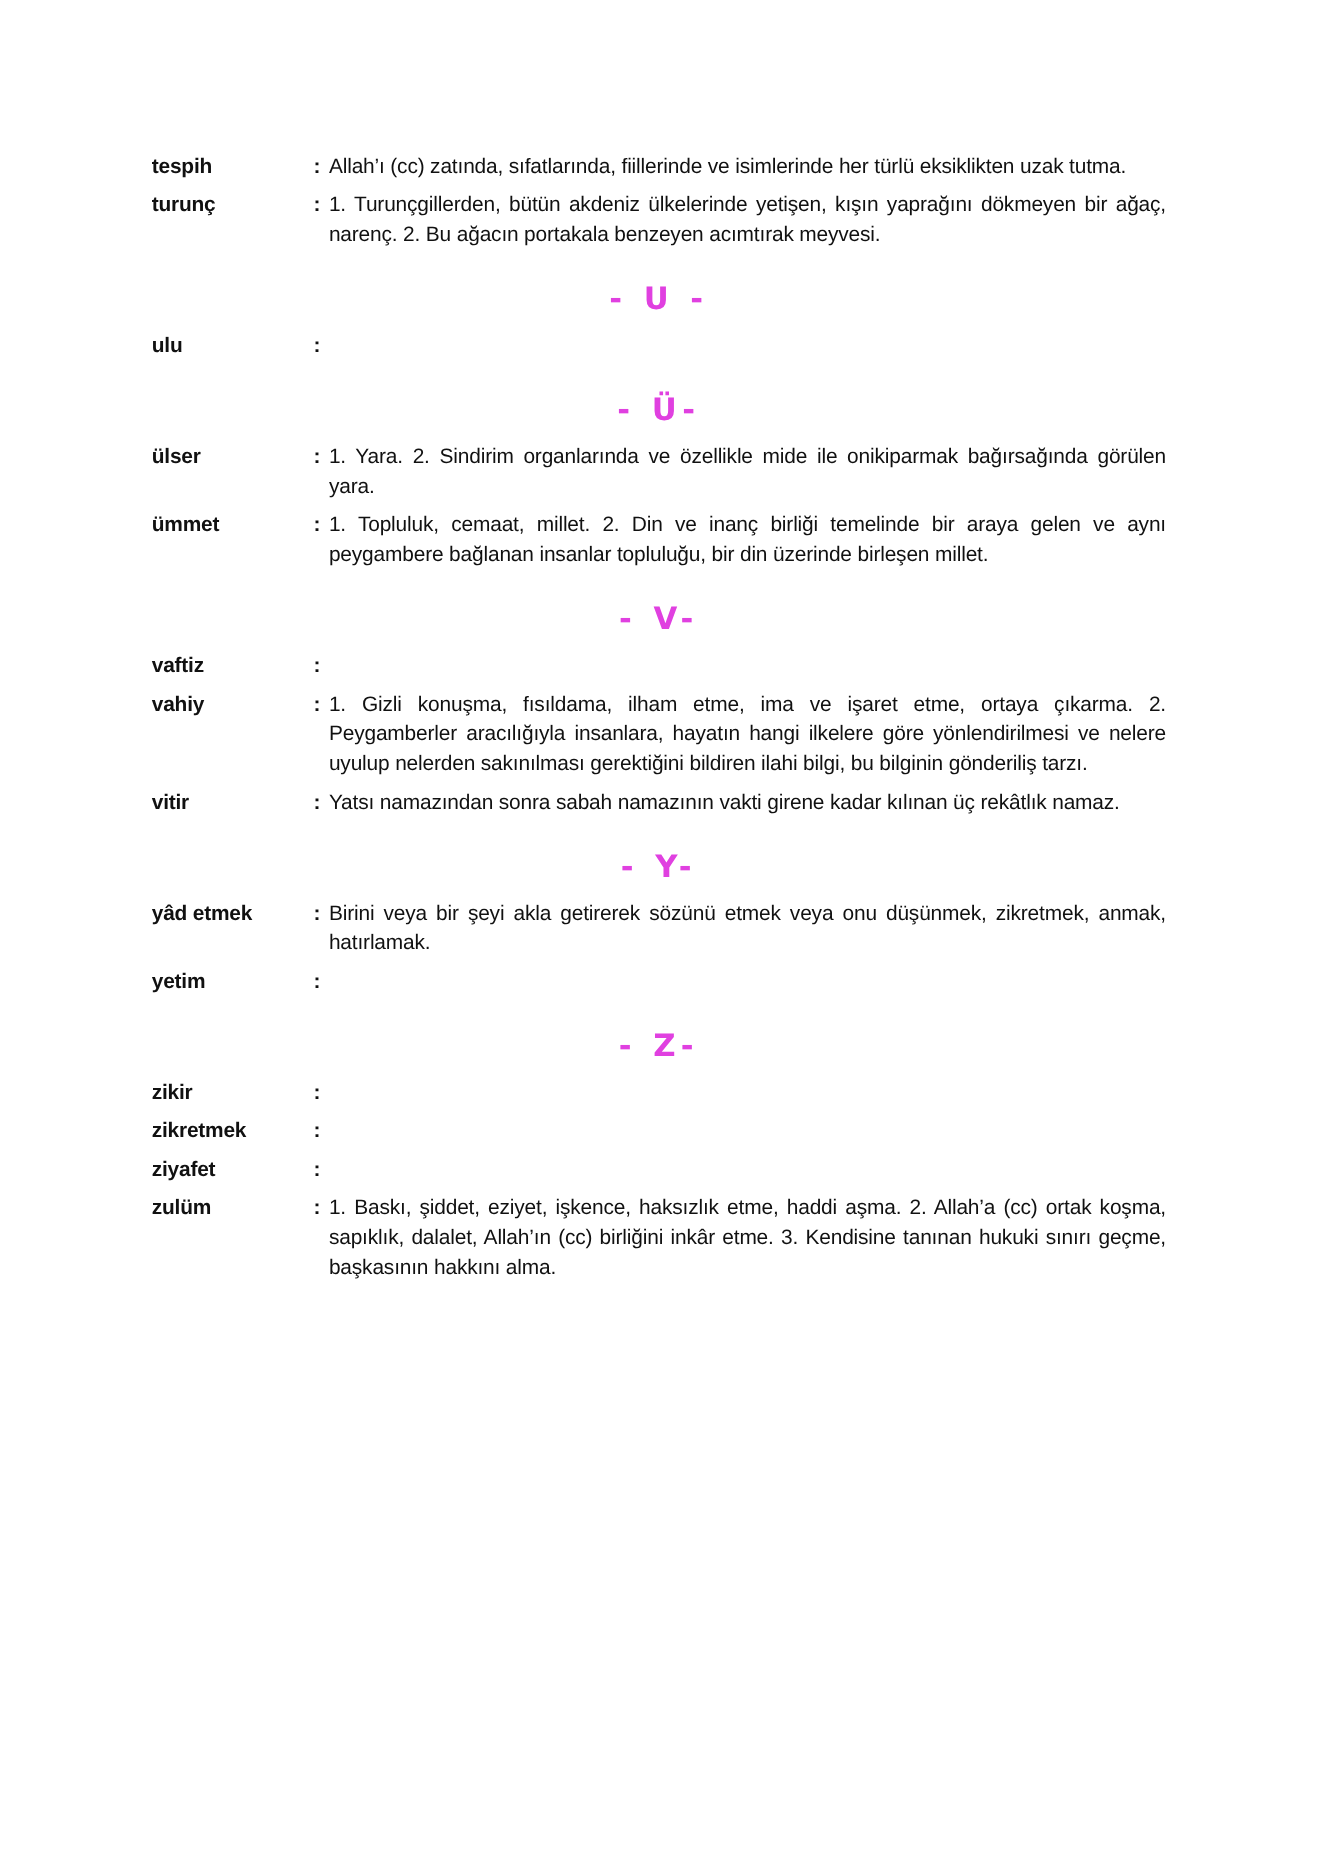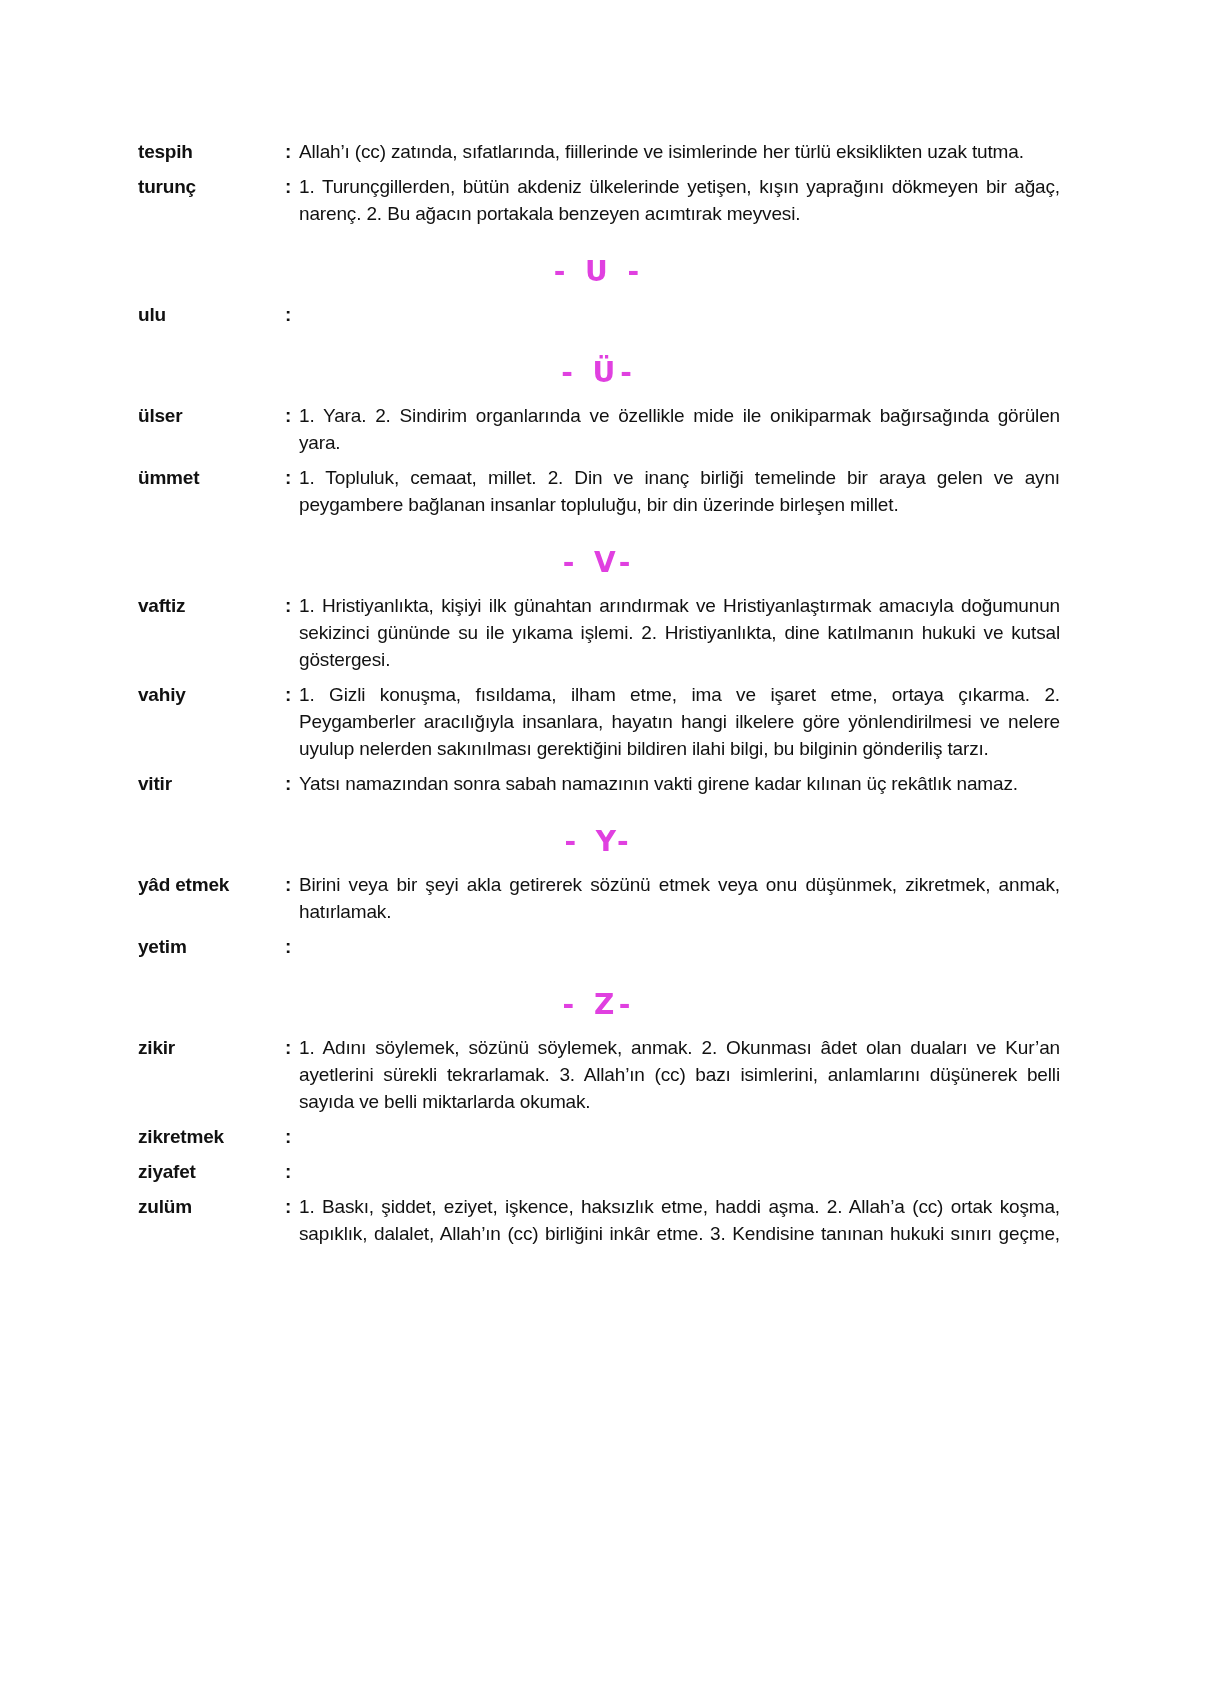--- a/index.html
+++ b/index.html
@@ -99,21 +99,20 @@
     <div class="entry">
       <div class="term">ümmet</div>
       <div class="colon">:</div>
       <div class="def">1. Topluluk, cemaat, millet. 2. Din ve inanç birliği temelinde bir araya gelen ve aynı peygambere bağlanan insanlar topluluğu, bir din üzerinde birleşen millet.</div>
     </div>
 
     <h2 class="letter">- V-</h2>
     <div class="entry">
       <div class="term">vaftiz</div>
       <div class="colon">:</div>
-      <div class="def">1. Hristiyanlıkta, kişiyi ilk günahtan arındırmak ve Hristiyanlaştırmak amacıyla doğumunun sekizinci gününde su ile yıkama işlemi. 2. Hristiyanlıkta, dine katılmanın hukuki ve kutsal göstergesi.</div>
     </div>
     <div class="entry">
       <div class="term">vahiy</div>
       <div class="colon">:</div>
       <div class="def">1. Gizli konuşma, fısıldama, ilham etme, ima ve işaret etme, ortaya çıkarma. 2. Peygamberler aracılığıyla insanlara, hayatın hangi ilkelere göre yönlendirilmesi ve nelere uyulup nelerden sakınılması gerektiğini bildiren ilahi bilgi, bu bilginin gönderiliş tarzı.</div>
     </div>
     <div class="entry">
       <div class="term">vitir</div>
       <div class="colon">:</div>
       <div class="def">Yatsı namazından sonra sabah namazının vakti girene kadar kılınan üç rekâtlık namaz.</div>
@@ -127,21 +126,20 @@
     </div>
     <div class="entry">
       <div class="term">yetim</div>
       <div class="colon">:</div>
     </div>
 
     <h2 class="letter">- Z-</h2>
     <div class="entry">
       <div class="term">zikir</div>
       <div class="colon">:</div>
-      <div class="def">1. Adını söylemek, sözünü söylemek, anmak. 2. Okunması âdet olan duaları ve Kur’an ayetlerini sürekli tekrarlamak. 3. Allah’ın (cc) bazı isimlerini, anlamlarını düşünerek belli sayıda ve belli miktarlarda okumak.</div>
     </div>
     <div class="entry">
       <div class="term">zikretmek</div>
       <div class="colon">:</div>
     </div>
     <div class="entry">
       <div class="term">ziyafet</div>
       <div class="colon">:</div>
     </div>
     <div class="entry">

